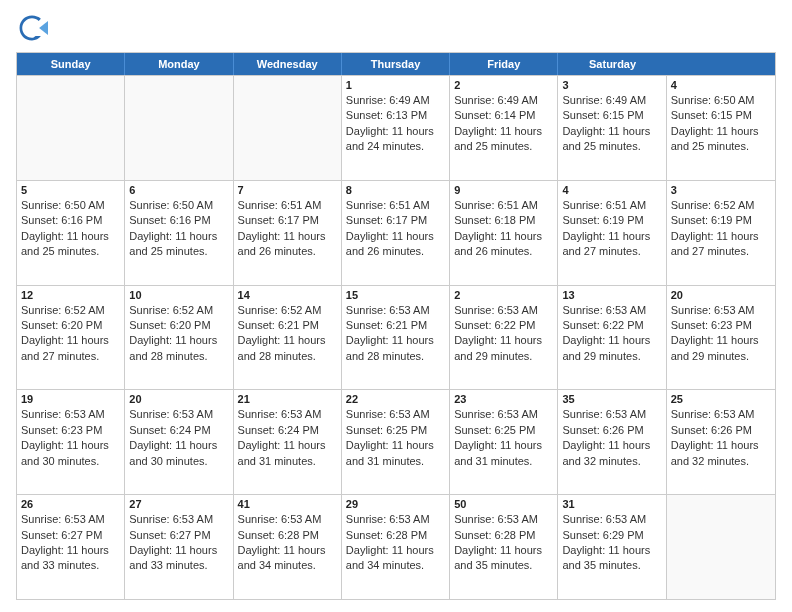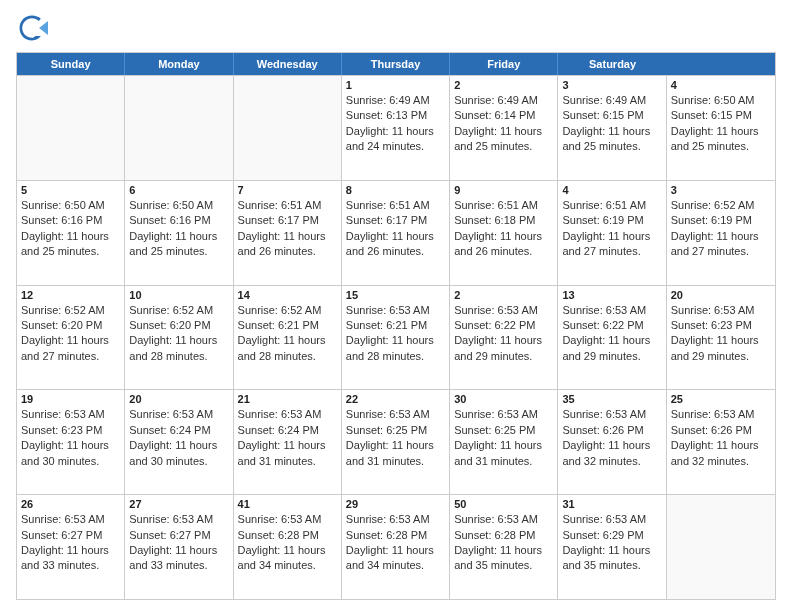--- a/index.html
+++ b/index.html
@@ -302,21 +302,21 @@
 and 31 minutes.</div>
           </div>
           <div class="cal-cell">
             <div class="day-num">22</div>
             <div class="cell-info" style="white-space: pre-line;">Sunrise: 6:53 AM
 Sunset: 6:25 PM
 Daylight: 11 hours
 and 31 minutes.</div>
           </div>
           <div class="cal-cell">
-            <div class="day-num">30</div>
+            <div class="day-num">23</div>
             <div class="cell-info" style="white-space: pre-line;">Sunrise: 6:53 AM
 Sunset: 6:25 PM
 Daylight: 11 hours
 and 31 minutes.</div>
           </div>
           <div class="cal-cell">
             <div class="day-num">35</div>
             <div class="cell-info" style="white-space: pre-line;">Sunrise: 6:53 AM
 Sunset: 6:26 PM
 Daylight: 11 hours

